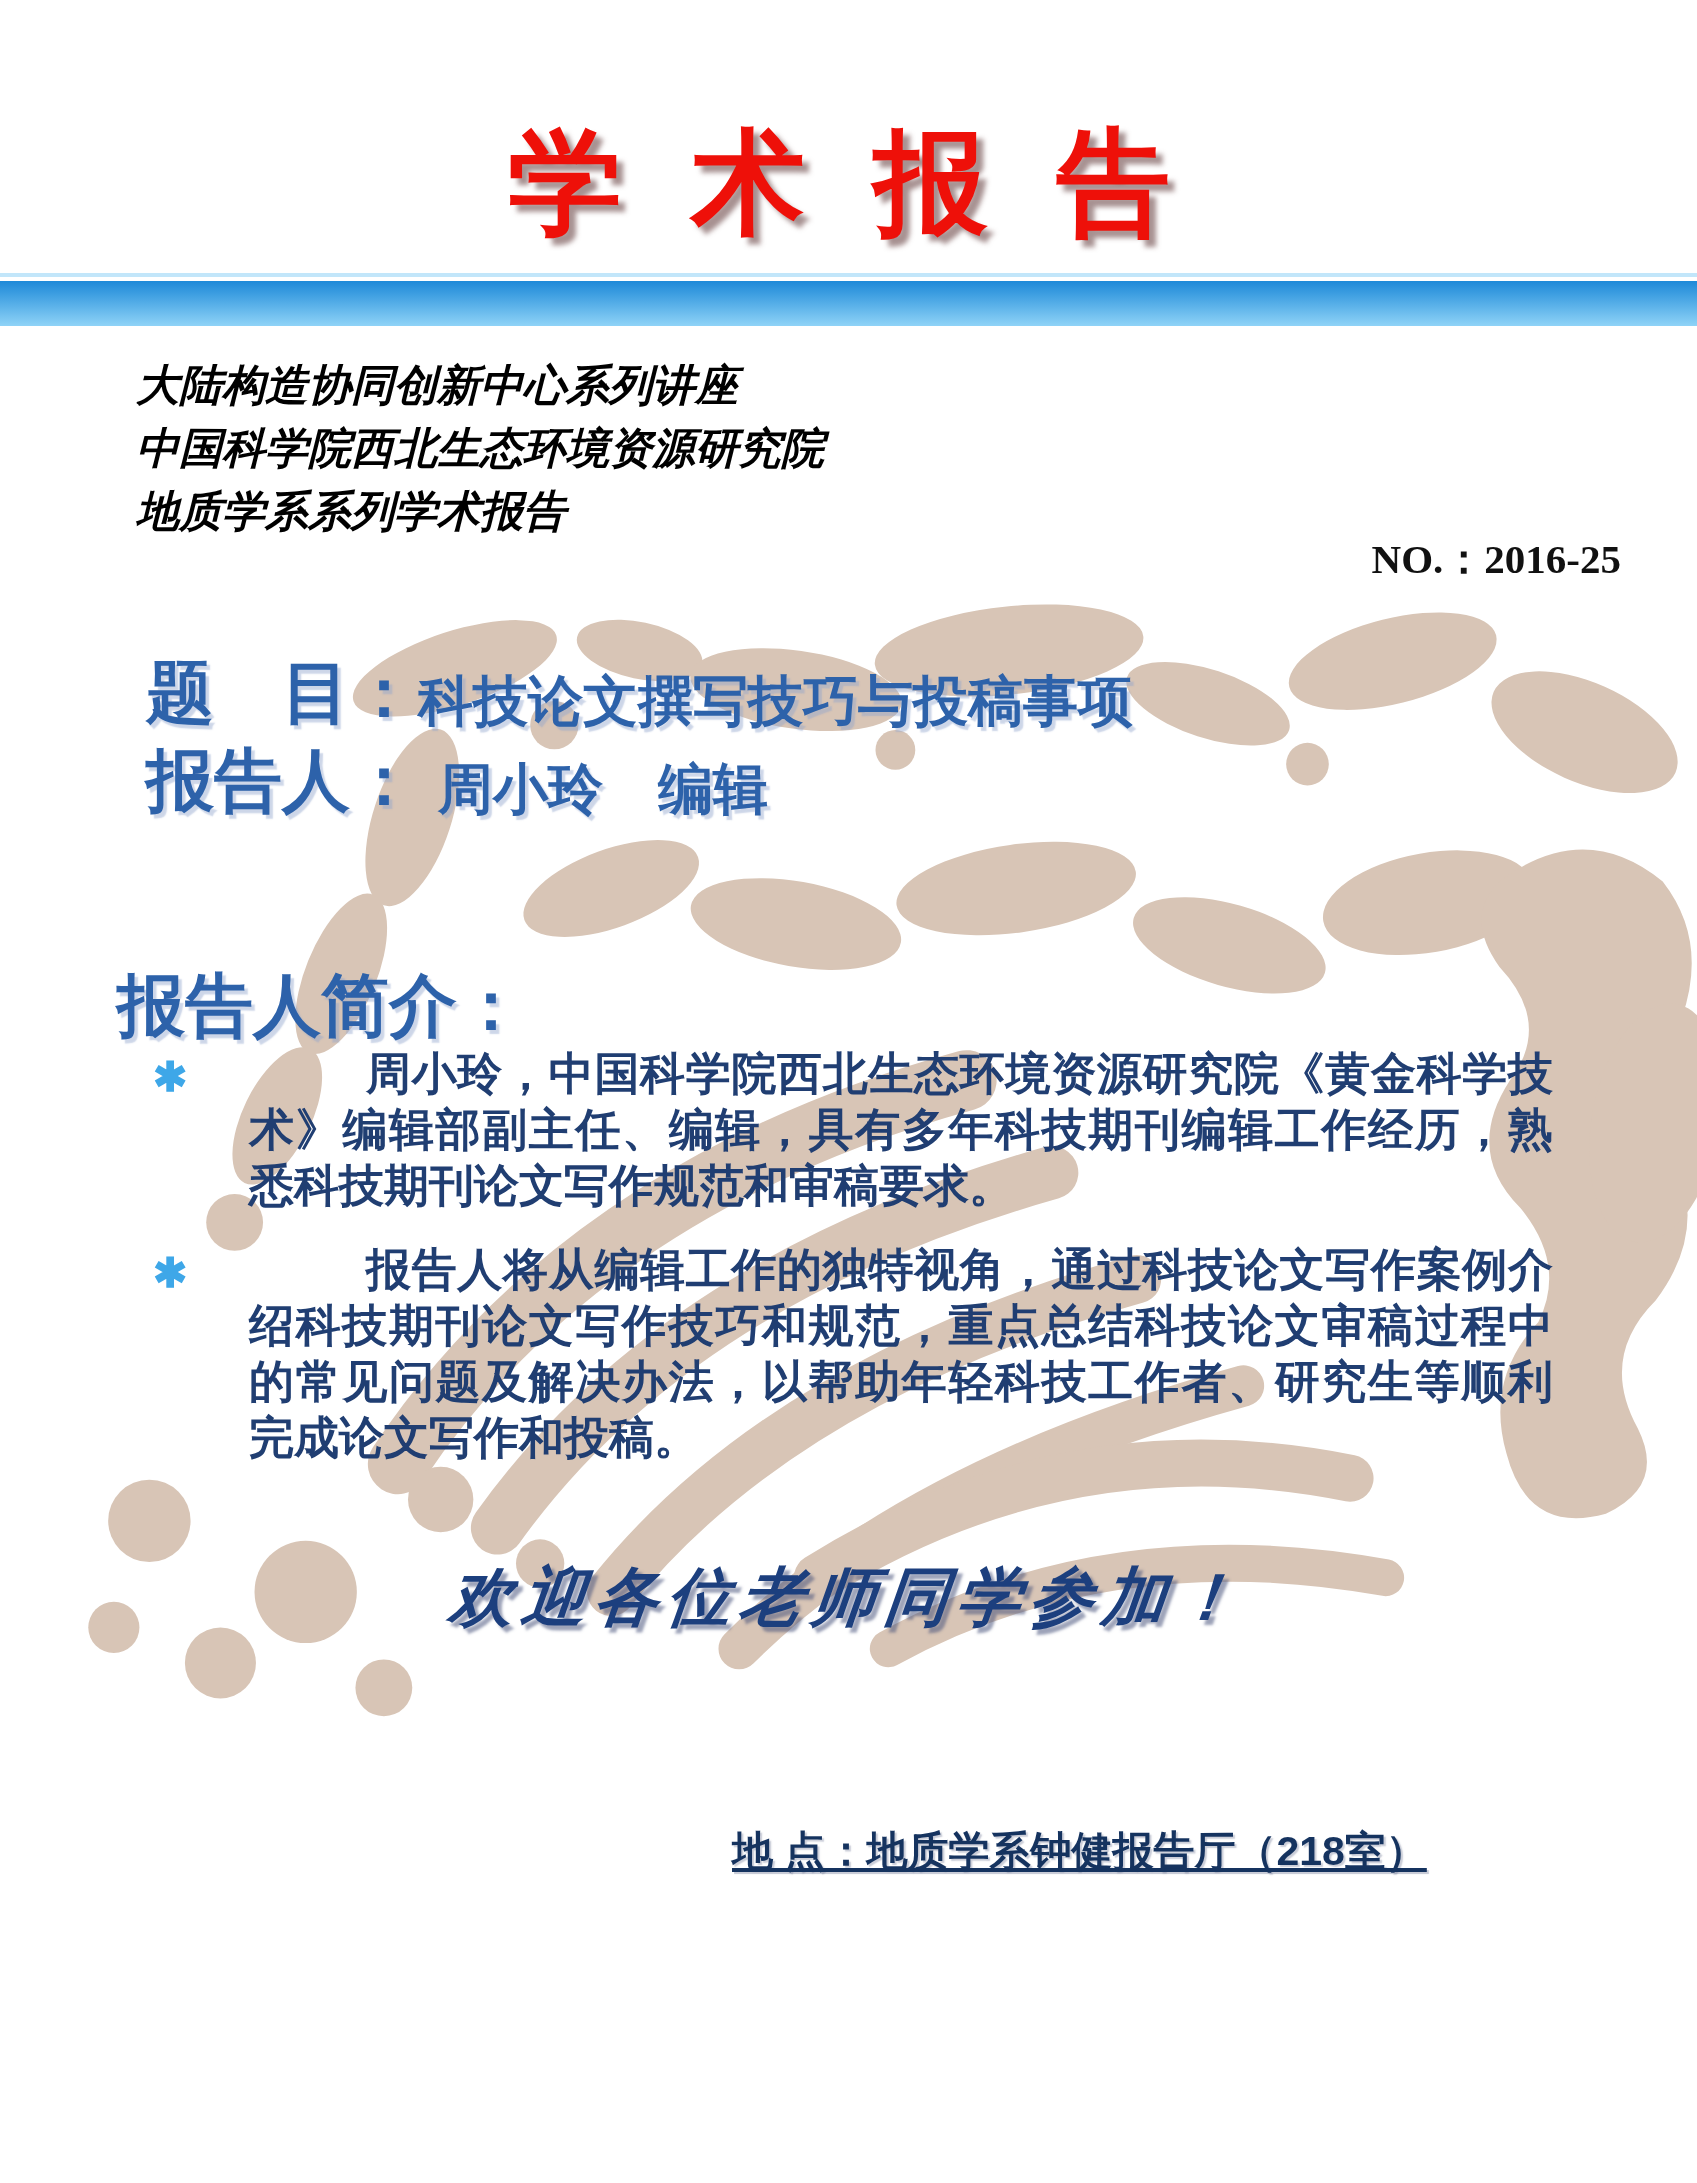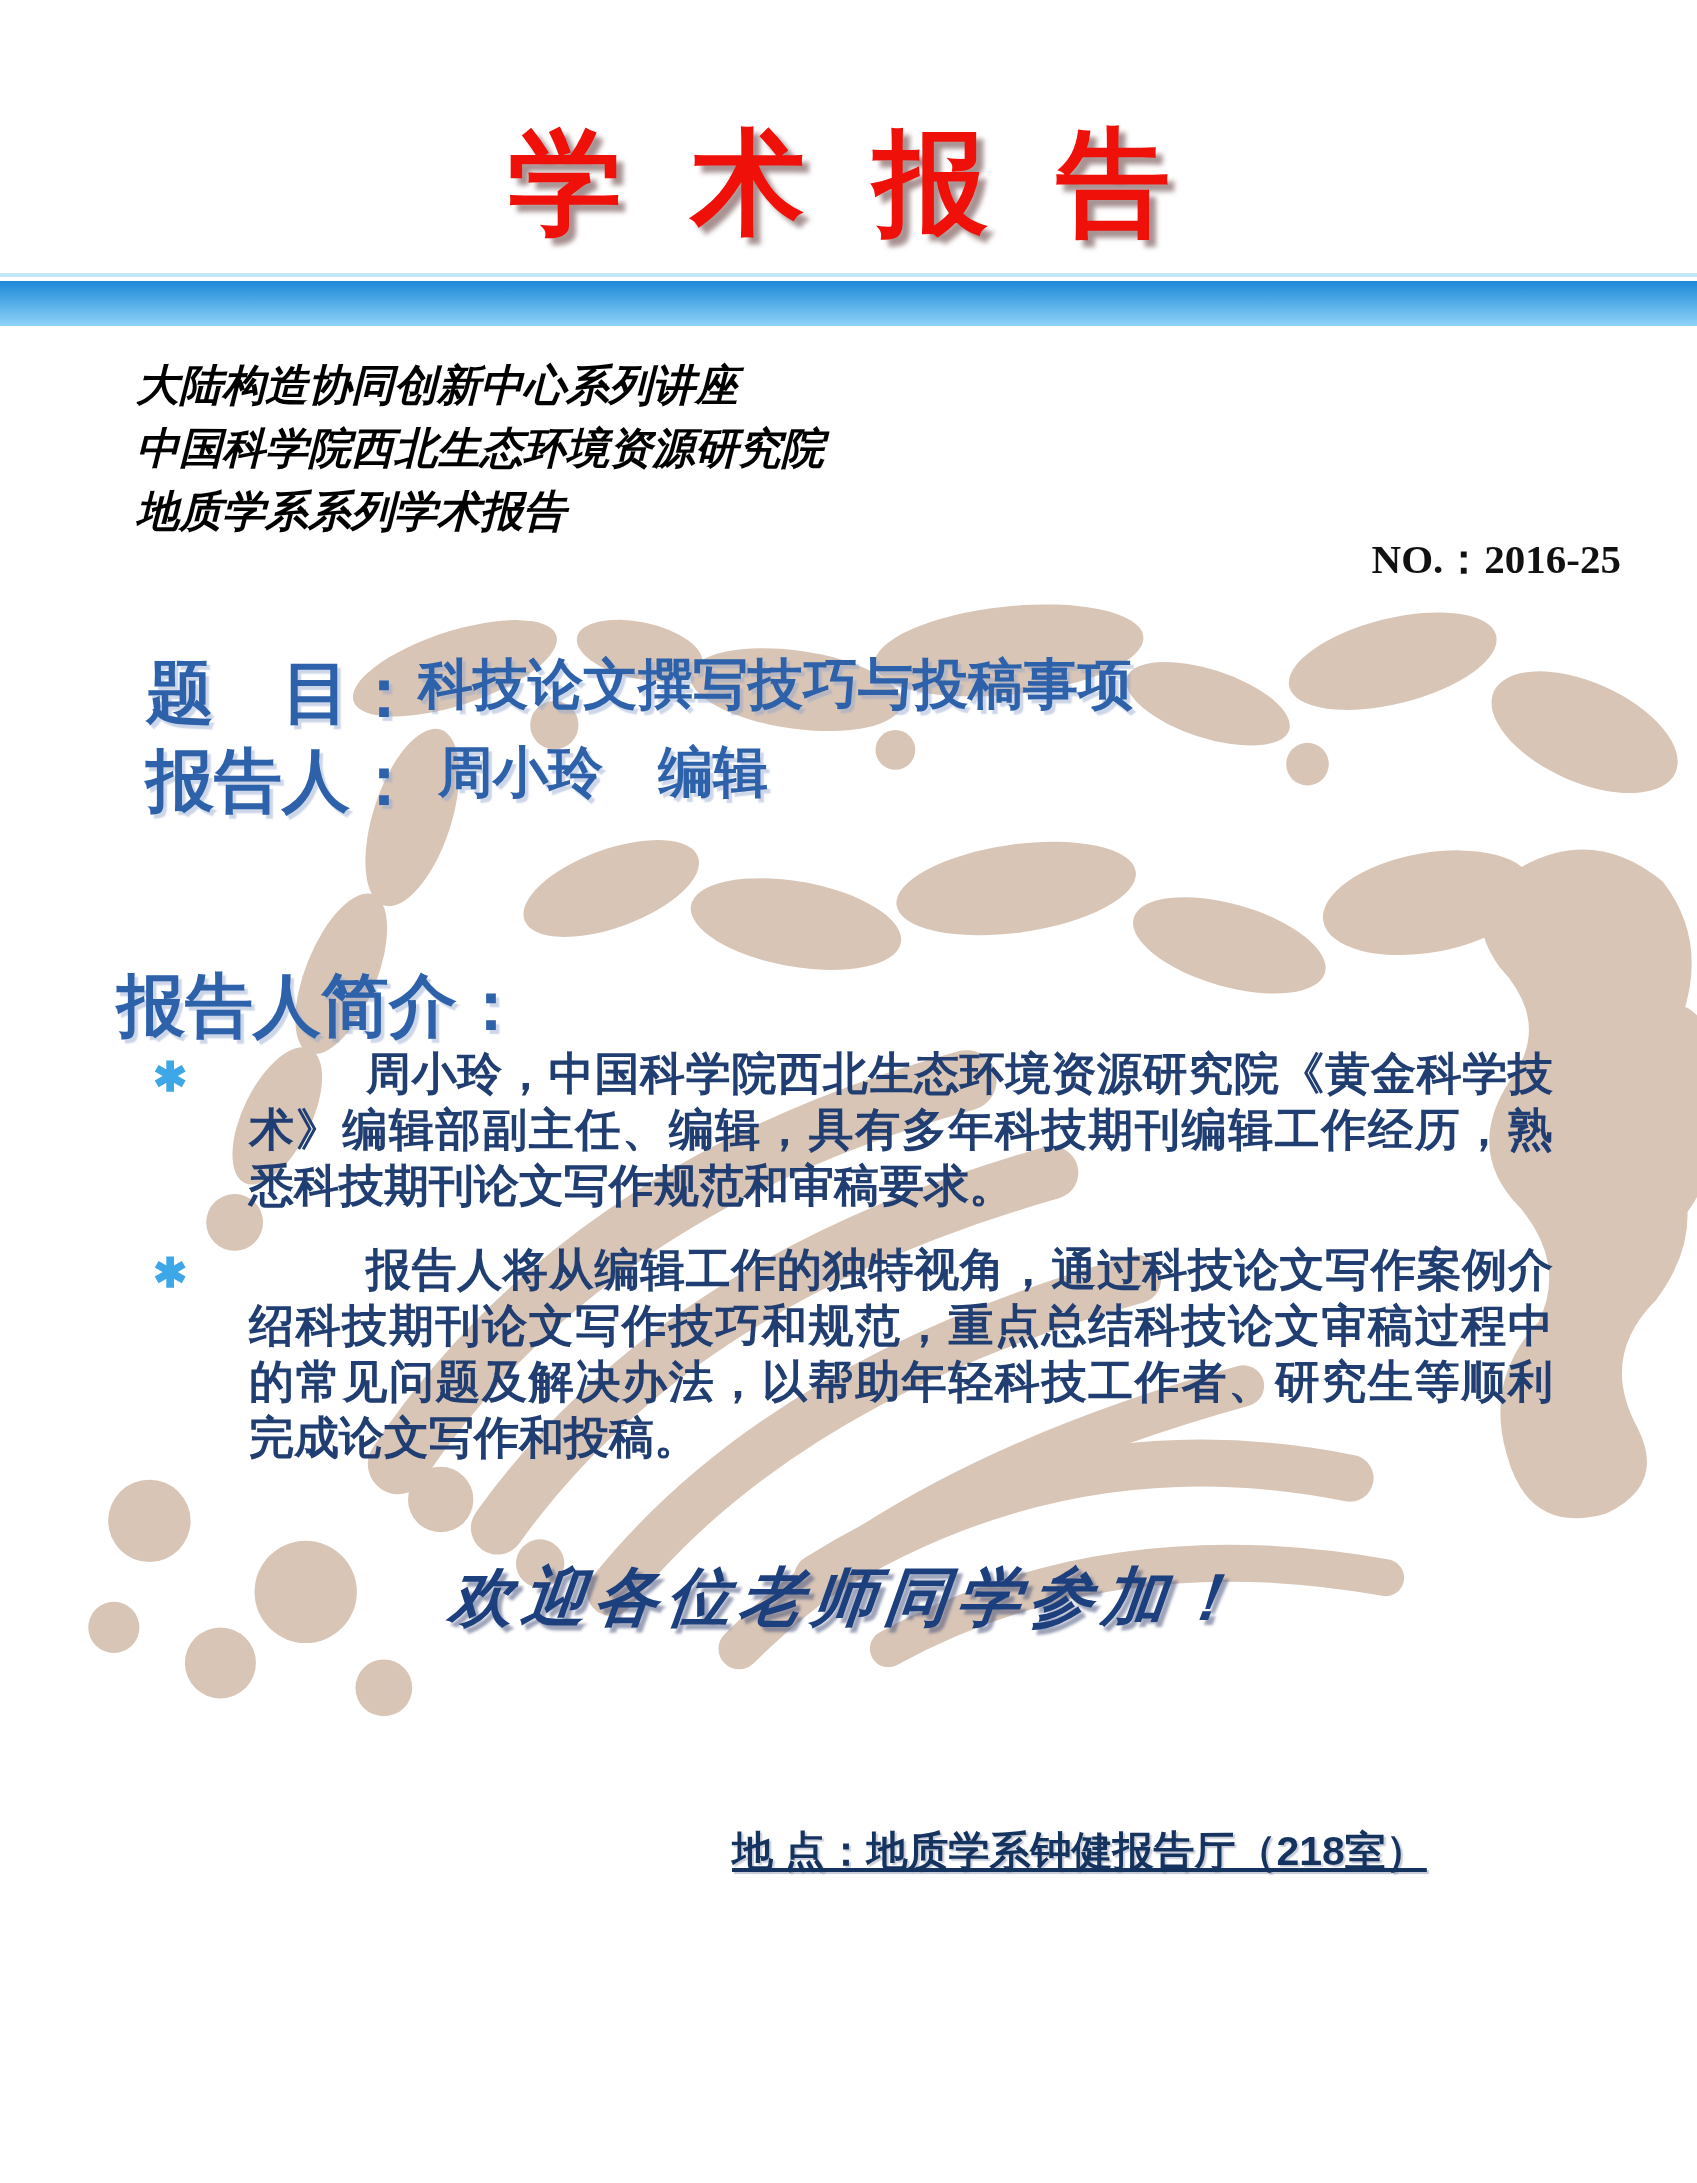--- a/index.html
+++ b/index.html
@@ -70,21 +70,21 @@
     color: #111111;
     z-index: 2;
     white-space: nowrap;
   }
 
   
   .field-row {
     position: absolute;
     left: 146px;
     display: flex;
-    align-items: flex-start;
+    align-items: flex-end;
     z-index: 2;
     white-space: nowrap;
   }
   .topic-row   { top: 648px; }
   .speaker-row { top: 736px; gap: 20px; }
   .field-label {
     font-size: 68px;
     font-weight: bold;
     color: #2d62aa;
     text-shadow: 3.6px 3.6px 1.4px rgba(145, 165, 205, 0.45);

